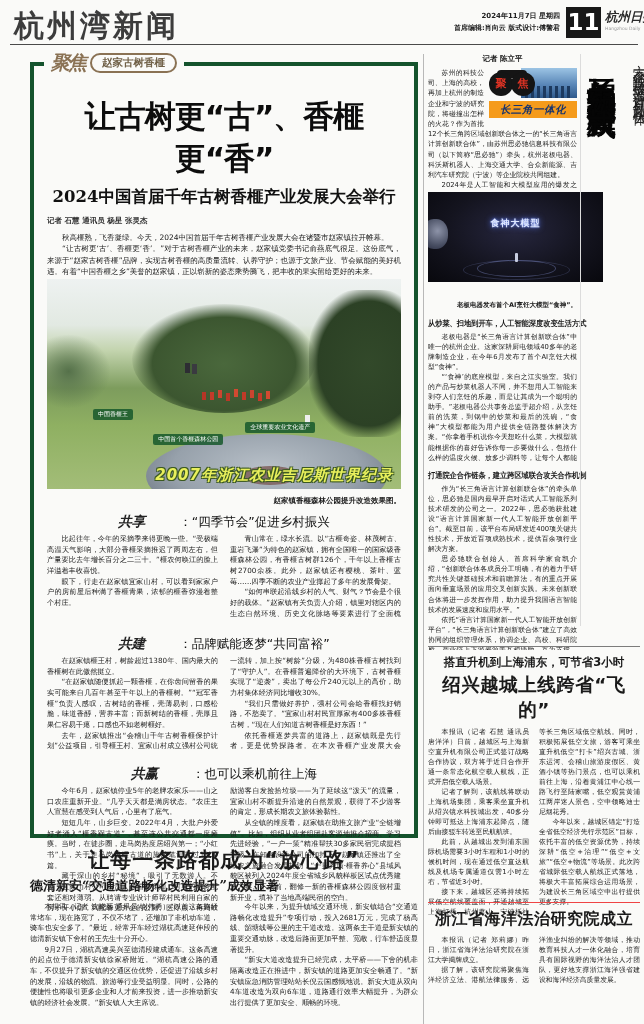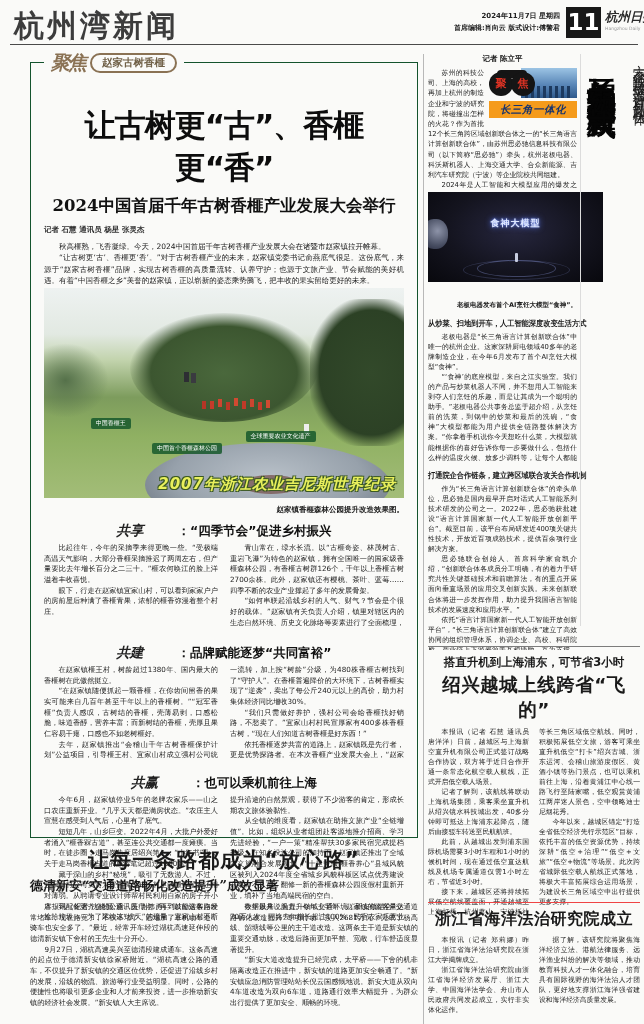--- a/index.html
+++ b/index.html
@@ -8,22 +8,22 @@
   
   .hdr-title{position:absolute;left:14px;top:6px;font-size:30px;font-weight:700;color:#3c3c3c;letter-spacing:3px;}
   .hdr-info{position:absolute;left:400px;top:11px;width:160px;text-align:right;font-size:7px;line-height:1.7;color:#222;font-weight:600;}
   .hdr-pagenum{position:absolute;left:566px;top:7px;width:35px;height:31px;background:#181818;color:#fff;
                font-size:23px;font-weight:900;text-align:center;line-height:31px;}
   .hdr-mast{position:absolute;left:605px;top:9px;width:36px;}
   .hdr-mast .cn{font-family:"DejaVu Serif","Liberation Serif",serif;font-style:italic;font-weight:900;font-size:12.5px;color:#2b2b2b;white-space:nowrap;}
   .hdr-mast .en{font-size:4.5px;color:#999;white-space:nowrap;}
   .hdr-rule{position:absolute;left:10px;right:6px;top:44px;border-top:1.5px solid #4a4a4a;}
   
-  .main-box{position:absolute;left:30px;top:62px;width:388px;height:776px;border:1px solid #14532d;box-sizing:border-box;
-            padding:40px 13px 0;}
+  .main-box{position:absolute;left:30px;top:62px;width:388px;height:776px;border:4px solid #14532d;box-sizing:border-box;
+            padding:28px 13px 0;}
   .badge{position:absolute;left:44px;top:50px;display:flex;align-items:center;gap:5px;background:#fafaf8;padding:0 7px;z-index:3;}
   .badge-ju{font-family:"DejaVu Serif","Liberation Serif",serif;font-style:italic;font-weight:900;font-size:19px;color:#8a7254;letter-spacing:-2px;}
   .badge-cap{border:2px solid #8a7254;border-radius:13px;padding:1px 10px;font-size:10.5px;font-weight:800;color:#6f5f46;white-space:nowrap;}
   .headline{margin:2px 0 6px;font-size:31px;font-weight:900;text-align:center;letter-spacing:-1px;color:#0d0d0d;}
   .subhead{margin:0 0 8px;font-family:"DejaVu Serif","Liberation Serif",serif;font-size:16.5px;font-weight:700;text-align:center;color:#111;}
   .byline{font-size:7.5px;color:#333;margin:0 0 6px;font-weight:600;}
   .intro{font-size:7.5px;line-height:1.5;height:44px;overflow:hidden;}
   .bodytext p{margin:0;text-indent:2em;text-align:justify;}
   
   .photo1{position:relative;height:210px;margin-top:3px;overflow:hidden;background:linear-gradient(180deg,#eef2f1 0%,#e2e9e2 22%,#c3d4ae 34%,#7d9c5d 52%,#8fb062 70%,#a3bd78 100%);}
@@ -41,21 +41,21 @@
   .p1-label{position:absolute;background:rgba(22,88,44,.85);color:#fff;font-size:6px;padding:1px 5px;border-radius:2px;white-space:nowrap;}
   .p1-label.l1{left:13%;top:62%;}
   .p1-label.l2{left:30%;top:74%;}
   .p1-label.l3{left:56%;top:68%;}
   .p1-bigtext{position:absolute;right:8px;bottom:4px;font-size:15px;font-weight:900;font-style:italic;color:#e9f05c;letter-spacing:1px;
               text-shadow:1px 1px 0 #3c5a22,-1px -1px 0 #3c5a22,1px -1px 0 #3c5a22,-1px 1px 0 #3c5a22;}
   .p1-figs{position:absolute;left:39%;top:40%;width:5px;height:10px;background:#2d2d33;box-shadow:7px 1px 0 #3a3a40,120px 52px 0 #eee;}
   .caption1{text-align:right;font-size:7.5px;font-weight:700;margin:7px 0 4px;}
   .sec-head{text-align:center;margin:5px 0 3px;}
   .sec-tag{font-family:"DejaVu Serif","Liberation Serif",serif;font-style:italic;font-weight:900;font-size:13.5px;color:#222;}
-  .sec-title{font-weight:700;font-size:12.5px;color:#111;margin-left:34px;}
+  .sec-title{font-weight:400;font-size:12.5px;color:#111;margin-left:34px;}
   .sec-body{font-size:7.2px;line-height:1.48;column-count:2;column-gap:12px;overflow:hidden;}
   .sb1{height:94px;}.sb2{height:102px;}.sb3{height:138px;}
   
   .road{position:absolute;left:30px;top:846px;width:388px;}
   .road-head{margin:0;font-size:21px;font-weight:900;text-align:center;letter-spacing:1px;}
   .road-sub{margin:3px 0 7px;font-family:"DejaVu Serif","Liberation Serif",serif;font-size:13px;font-weight:700;}
   .road-body{font-size:7.2px;line-height:1.48;column-count:2;column-gap:12px;height:118px;overflow:hidden;}
   
   .rcol{position:absolute;left:428px;top:54px;width:149px;}
   .r-byline{font-size:7.5px;font-weight:600;color:#222;margin-bottom:4px;text-align:center;}
@@ -238,21 +238,20 @@
         <p>此前，从越城出发到浦东国际机场需要3小时车程和1小时的候机时间，现在通过低空直达航线及机场专属通道仅需1小时左右，节省近3小时。</p>
         <p>接下来，越城区还将持续拓展低空航线覆盖面，开通越城至上海虹桥、杭州萧山、宁波栎社等长三角区域低空航线。同时，积极拓展低空文旅，游客可乘坐直升机低空“打卡”绍兴古城、浙东运河、会稽山旅游度假区、黄酒小镇等热门景点，也可以乘机前往上海，沿着黄浦江中心线一路飞行至陆家嘴，低空观赏黄浦江两岸迷人景色，空中领略迪士尼烟花秀。</p>
         <p>今年以来，越城区锚定“打造全省低空经济先行示范区”目标，依托丰富的低空资源优势，持续深耕“低空+治理”“低空+文旅”“低空+物流”等场景。此次跨省城际低空载人航线正式落地，将极大丰富拓展综合运用场景，为建设长三角区域空中出行提供更多支撑。</p>
       </div>
   </div>
 
   <div class="ocean">
     <h2 class="ocean-head">浙江省海洋法治研究院成立</h2>
     <div class="ocean-body bodytext">
         <p>本报讯（记者 郑莉娜）昨日，浙江省海洋法治研究院在浙江大学揭牌成立。</p>
-        <p>浙江省海洋法治研究院由浙江省海洋经济发展厅、浙江大学、中国海洋法学会、舟山市人民政府共同发起成立，实行非实体化运作。</p>
         <p>据了解，该研究院将聚焦海洋经济立法、港航法律服务、远洋渔业纠纷的解决等领域，推动教育科技人才一体化融合，培育具有国际视野的海洋法治人才团队，更好地支撑浙江海洋强省建设和海洋经济高质量发展。</p>
       </div>
   </div>
 
   <div class="vh-wrap">
     <div class="vh-kicker">六家企业院校成立语言计算创新联合体</div>
     <div class="vh-main">长三角探索人工智能产学研合作新模式</div>
   </div>
 
   <div class="vdiv-main"></div>

